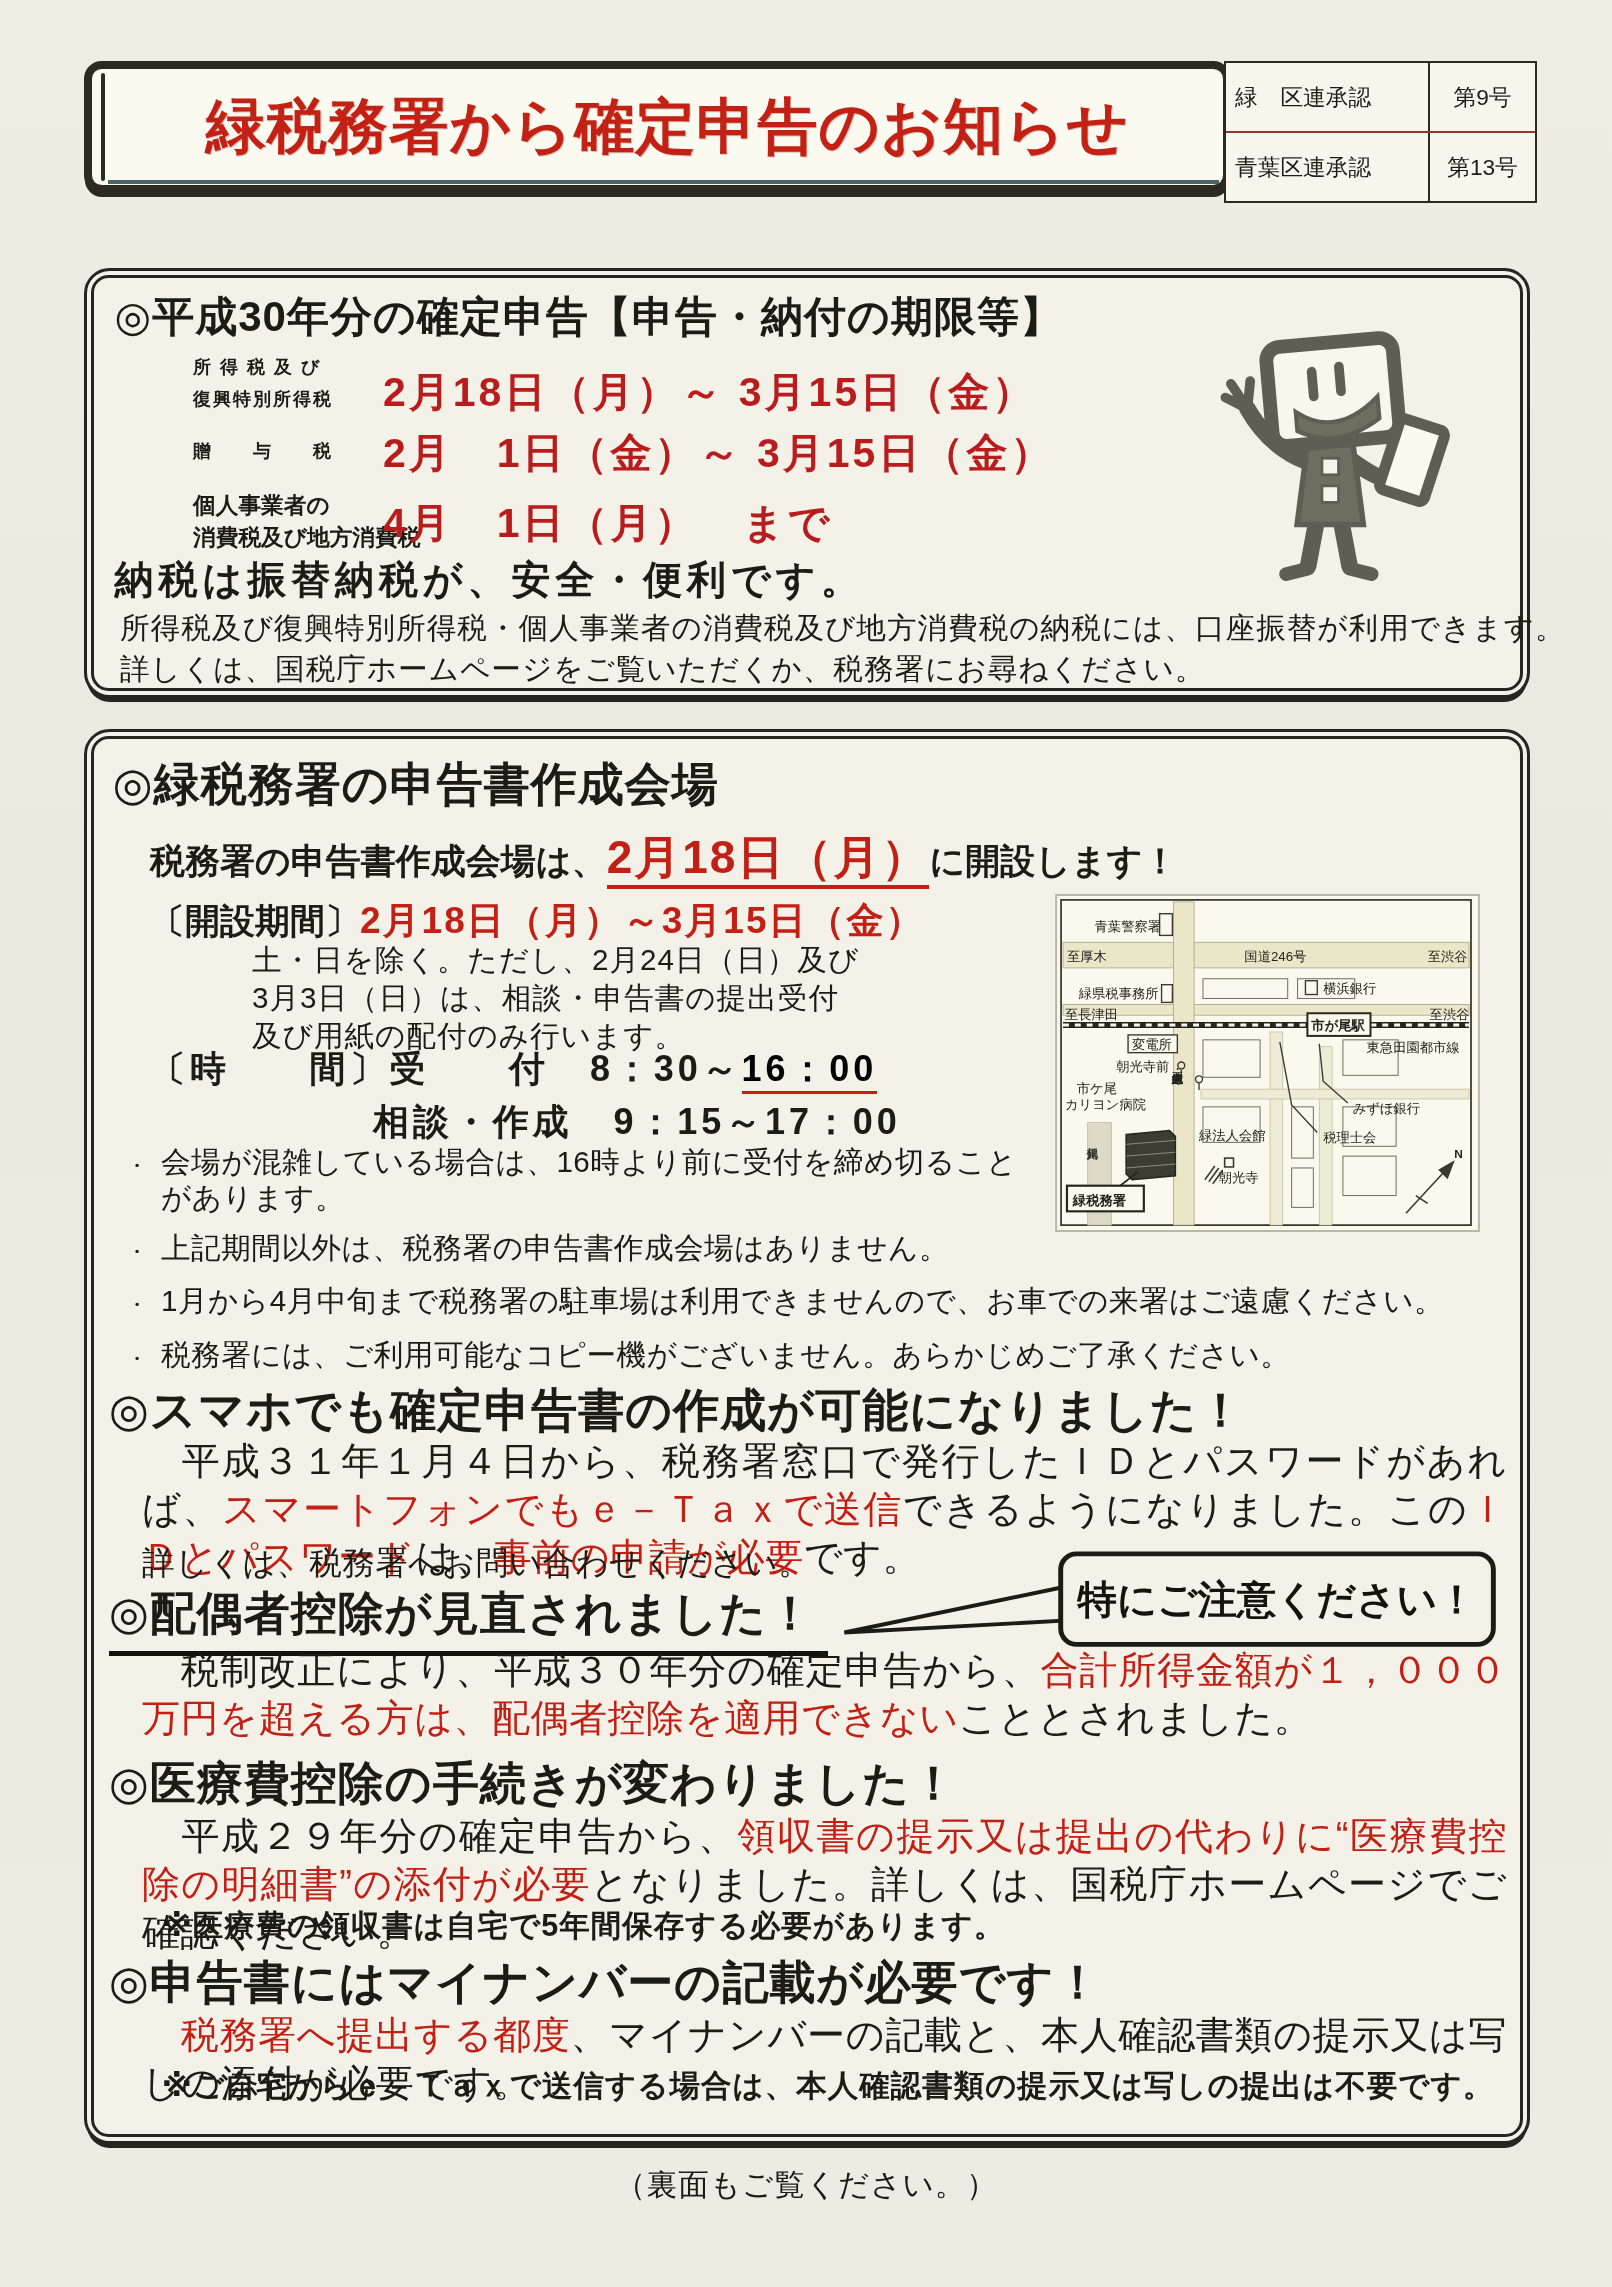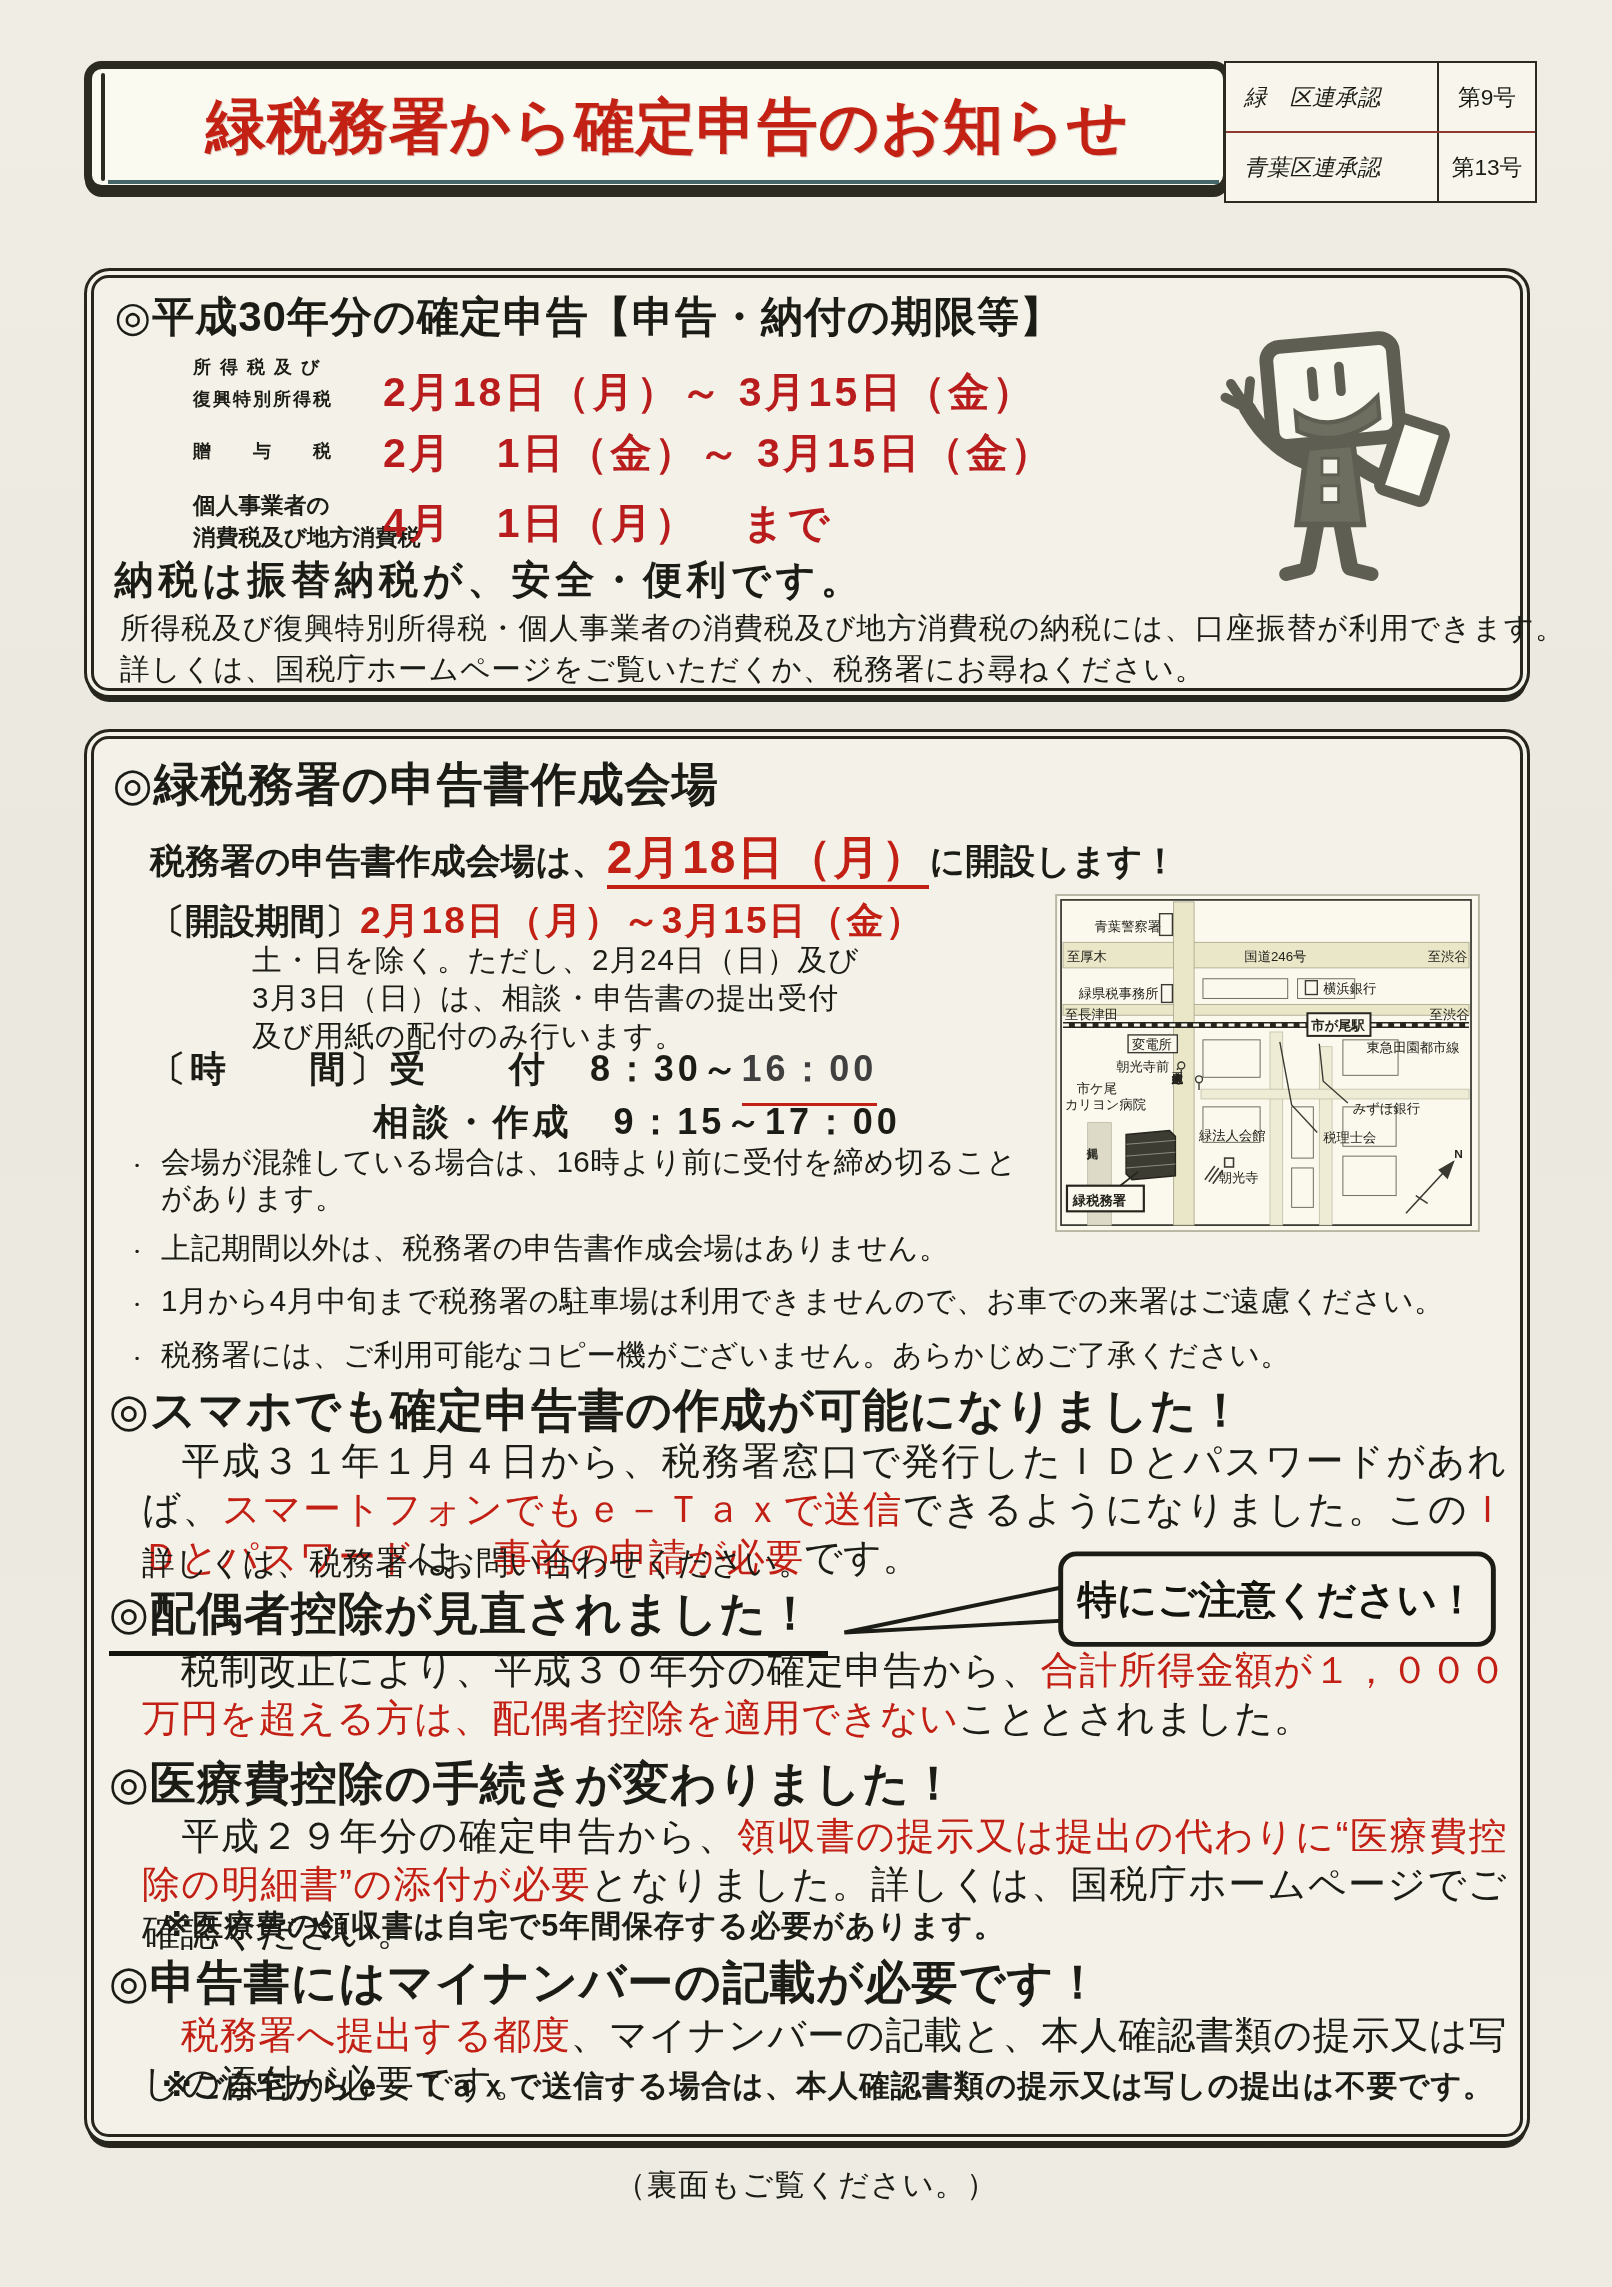--- a/index.html
+++ b/index.html
@@ -22,42 +22,42 @@
   .title-text{
     position:absolute;left:29.6px;right:9.9px;top:0;height:100%;
     display:flex;align-items:center;justify-content:center;
     font-size:60px;font-weight:bold;color:#c32114;letter-spacing:1px;white-space:nowrap;
     text-shadow:1px 1px 0 rgba(120,20,10,.25);
   }
   
   .approval{position:absolute;left:1224px;top:61px;width:309px;background:#f7f5ec;border:2px solid #2b2b22;}
   .approval .row{display:flex;height:68px;align-items:stretch;}
   .approval .row+.row{border-top:2px solid #8d3a30;}
-  .approval .cell-l{width:193px;display:flex;align-items:center;padding-left:18px;font-size:22.7px;font-style:italic;}
+  .approval .cell-l{width:193px;display:flex;align-items:center;padding-left:9px;font-size:22.7px;}
   .approval .cell-r{flex:1;border-left:2px solid #2b2b22;display:flex;align-items:center;justify-content:center;font-size:22.7px;}
   
   .frame{position:absolute;background:#f3f1e8;border:3.9px solid #26261e;border-radius:25.6px;box-shadow:0 6.9px 0 -3px #26261e;}
   .frame::before{content:"";position:absolute;inset:3.9px;border:3px solid #26261e;border-radius:17.7px;pointer-events:none;}
   .abs{position:absolute;}
   
   .red{color:#c32015;}
   .h1{font-size:42px;font-weight:bold;letter-spacing:1px;white-space:nowrap;}
   .h2{font-size:46px;font-weight:bold;letter-spacing:1px;white-space:nowrap;}
   .rowlab{font-size:18px;font-weight:bold;line-height:31.5px;letter-spacing:2px;}
   .rowlab.small{font-size:22.7px;letter-spacing:0;}
   .dateval{font-size:41px;font-weight:bold;color:#b91c1c;letter-spacing:3px;white-space:nowrap;}
   .emph{font-size:39px;font-weight:bold;letter-spacing:4.9px;white-space:nowrap;}
   .note{font-size:29.6px;letter-spacing:1px;white-space:nowrap;}
   .lead-black{font-size:35px;font-weight:bold;}
   .lead-date{font-size:46px;font-weight:bold;color:#c32015;border-bottom:4.9px solid #c32015;padding-bottom:2px;letter-spacing:2px;}
   .plabel{font-size:35px;font-weight:bold;}
   .pval{font-size:37px;font-weight:bold;color:#c32015;letter-spacing:2px;}
   .pnotes{font-size:29.6px;line-height:38px;letter-spacing:1px;}
   .timeline{font-size:36px;font-weight:bold;letter-spacing:3.9px;white-space:nowrap;}
-  .t-red{color:#404040;border-bottom:3.9px solid #c32015;padding-bottom:14px;}
+  .t-red{color:#000000;border-bottom:3.9px solid #c32015;padding-bottom:2px;}
   .bullets{font-size:29.6px;line-height:36px;}
   .bullet{display:flex;margin-bottom:13.8px;}
   .bullet .dot{width:35px;flex:0 0 35px;font-size:21.7px;padding-top:3.9px;}
   .bullet .btxt{letter-spacing:0.5px;}
   .body-p{font-size:38px;line-height:48px;letter-spacing:0.5px;text-align:justify;}
   .body-line{font-size:32.5px;letter-spacing:0.5px;white-space:nowrap;}
   .snote{font-size:30.5px;font-weight:bold;letter-spacing:1px;white-space:nowrap;}
   .underlined-h{display:inline-block;border-bottom:5.9px solid #14140f;padding:0 13.8px 5.9px 0;}
   .footer{position:absolute;left:0;top:2165px;width:100%;text-align:center;font-size:30.5px;letter-spacing:1px;}
   svg text{font-family:"Liberation Sans","DejaVu Sans",sans-serif;}

